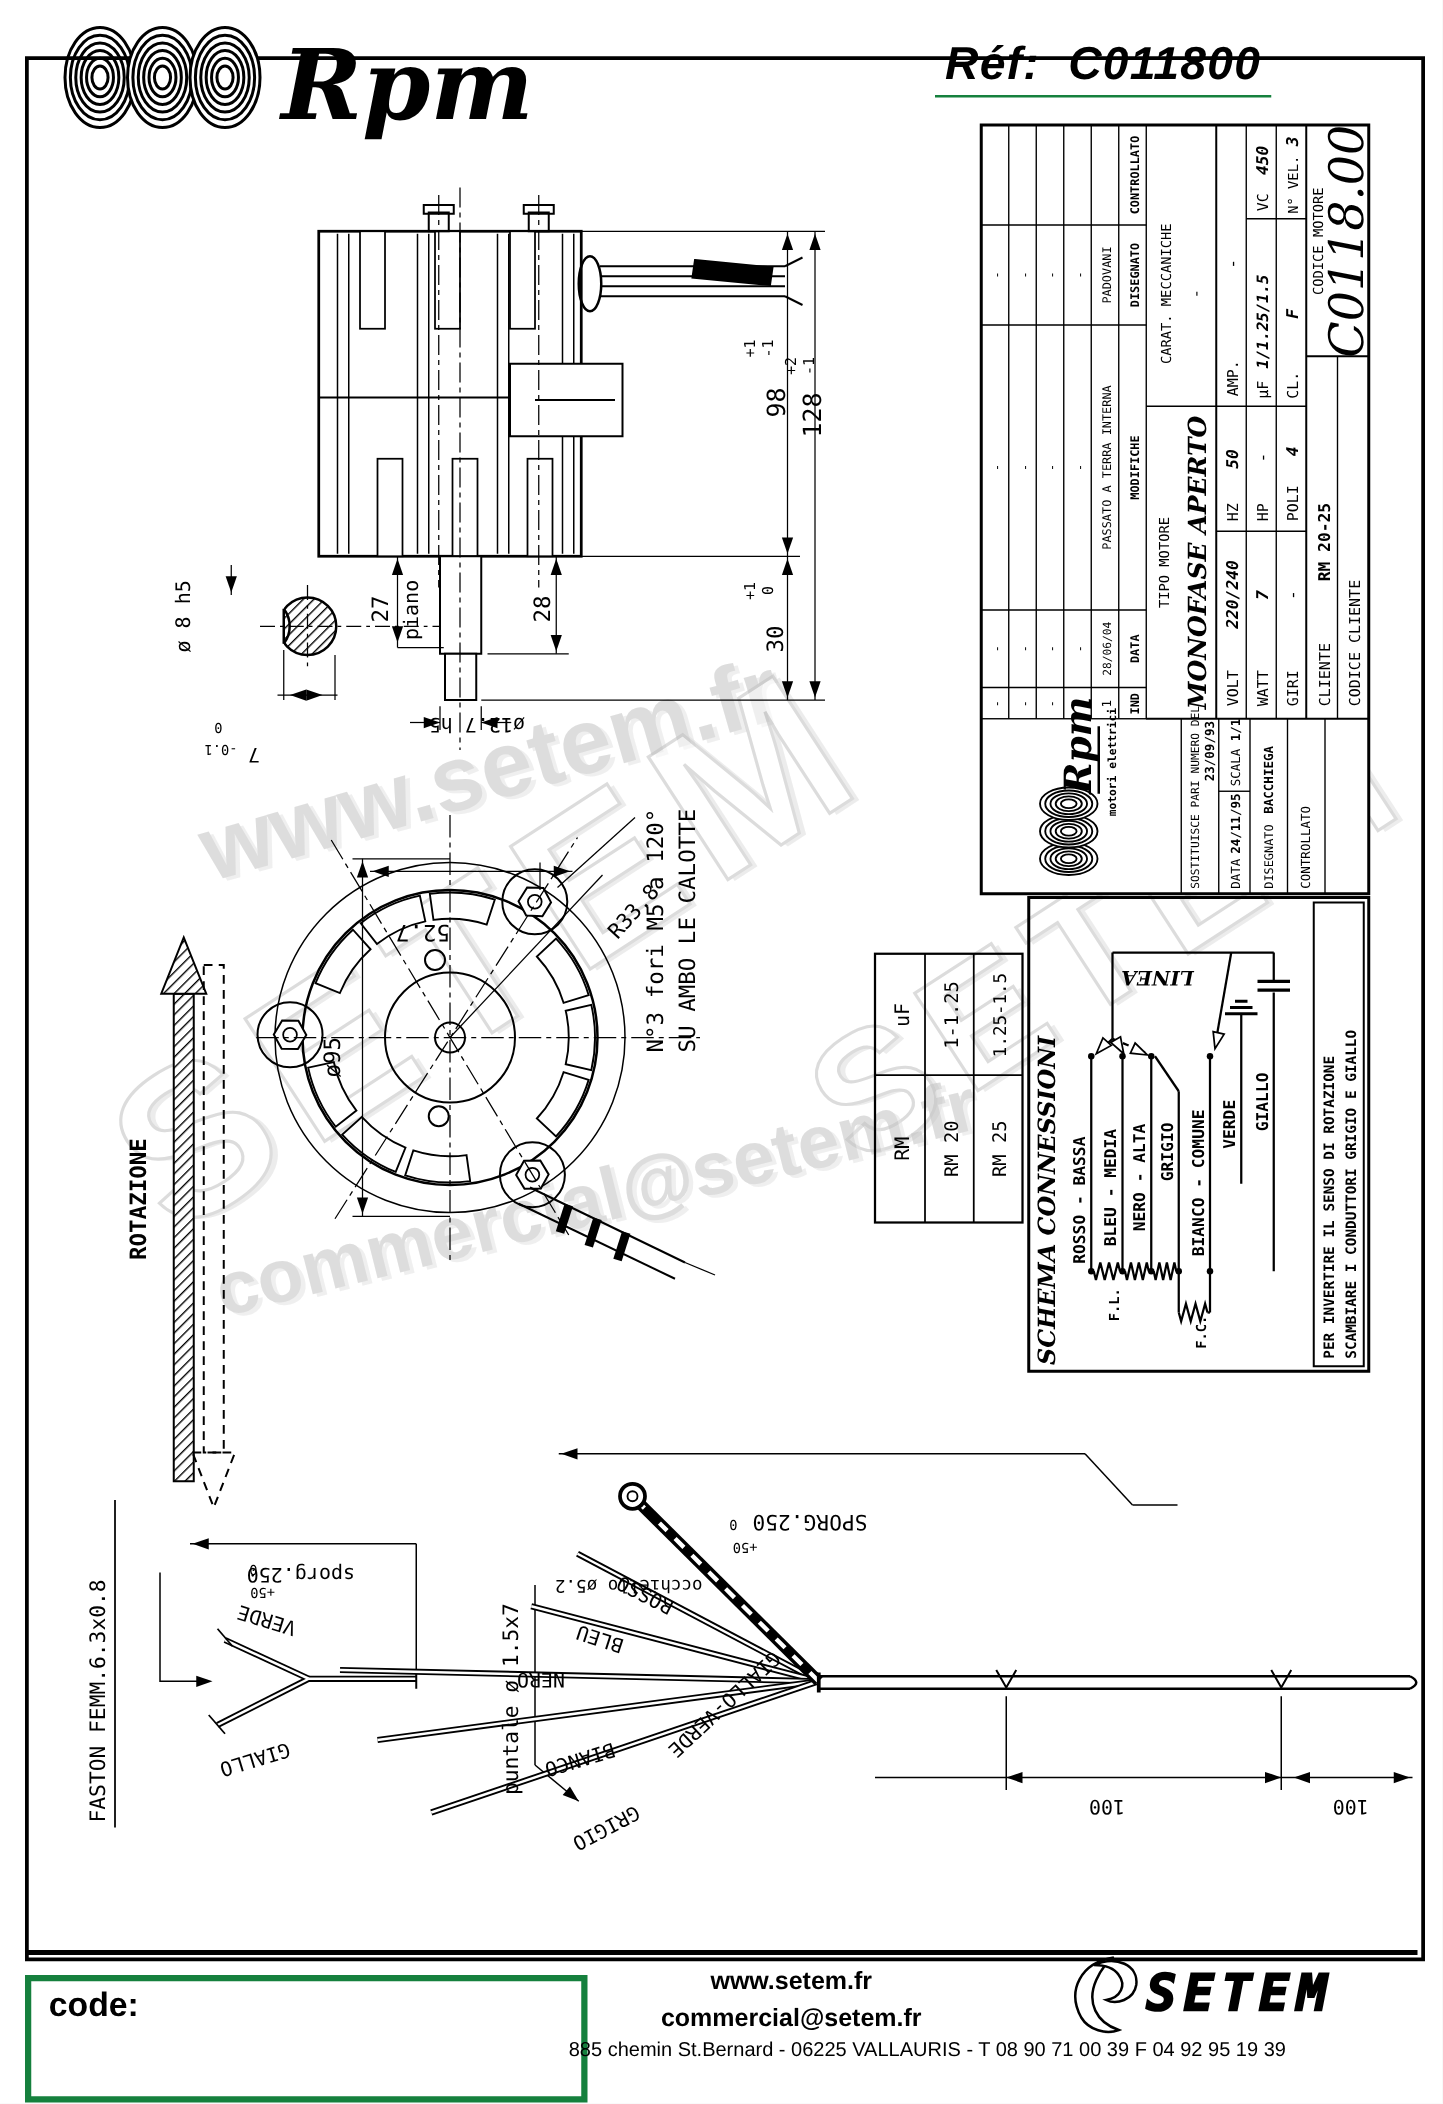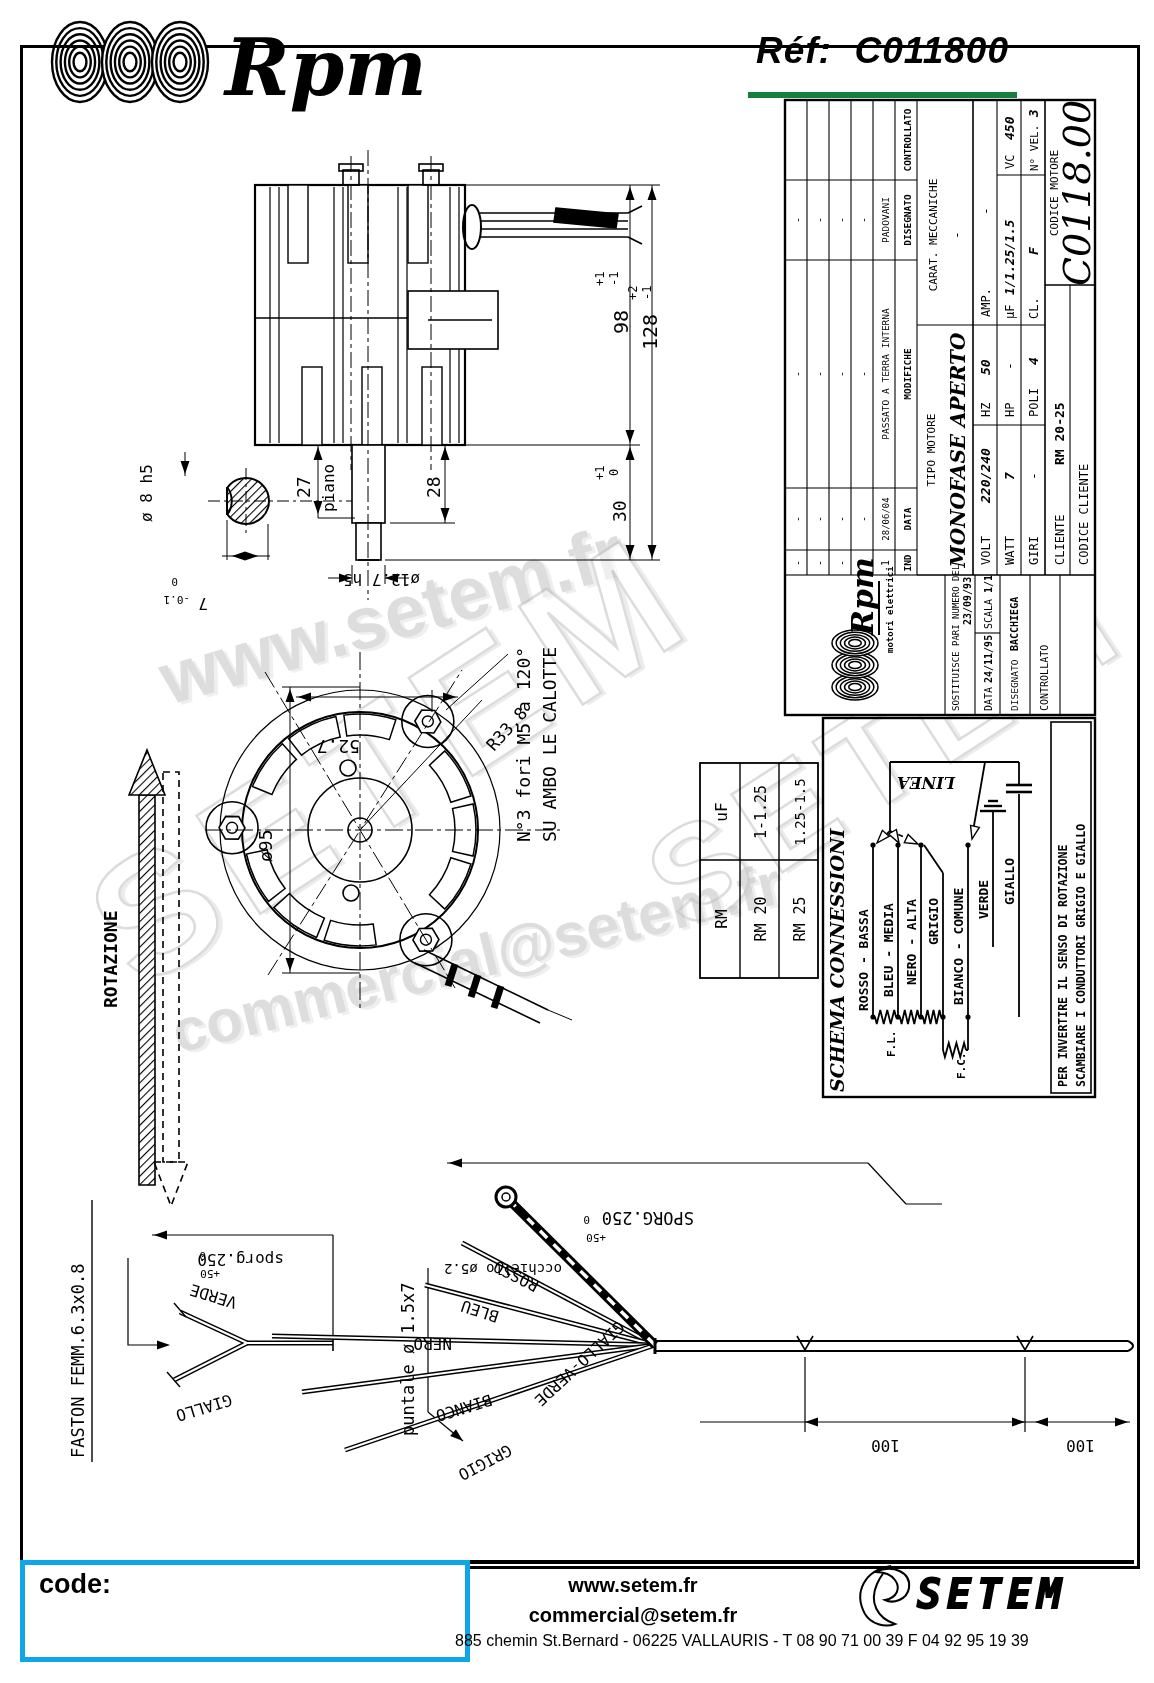--- a/index.html
+++ b/index.html
@@ -6,24 +6,24 @@
   #page{position:relative;width:1154px;height:1683px;background:#fff;overflow:hidden;
         font-family:"Liberation Sans",sans-serif;}
   #border{position:absolute;left:20px;top:45px;width:1114px;height:1518px;border:3px solid #000;z-index:2;}
   .wm{position:absolute;z-index:1;font-weight:bold;white-space:nowrap;color:#c3c3c3;opacity:.55;
       font-family:"Liberation Sans",sans-serif;text-shadow:3px 3px 0 #e3e3e3;transform-origin:left top;}
   .wm-outline{color:#ffffff;-webkit-text-stroke:2.5px #c0c0c0;text-shadow:4px 4px 0 #dedede;}
   svg{position:absolute;left:0;top:0;z-index:3;}
   text{font-family:"DejaVu Sans Mono",monospace;fill:#000;}
   .ser{font-family:"DejaVu Serif",serif;}
   #hdr-ref{position:absolute;left:748px;top:30px;z-index:4;font-style:italic;font-weight:bold;
-           font-size:37px;letter-spacing:1px;border-bottom:6px solid #15803d;padding:0 8px 20px 8px;}
+           font-size:37px;letter-spacing:1px;border-bottom:2px solid #15803d;padding:0 8px 4px 8px;}
   #footer{position:absolute;left:0;top:1560px;width:1154px;z-index:4;font-family:"Liberation Sans",sans-serif;}
   #fsep{position:absolute;left:20px;top:0;width:1114px;border-top:4px solid #000;}
-  #codebox{position:absolute;left:20px;top:0;width:440px;height:92px;border:5px solid #0ea5e9;background:#fff;}
+  #codebox{position:absolute;left:20px;top:20px;width:440px;height:92px;border:5px solid #15803d;background:#fff;}
   #codebox .lbl{font-size:27px;font-weight:bold;margin:4px 0 0 14px;}
   #codebox .val{font-size:56px;font-weight:bold;text-align:center;letter-spacing:2px;margin-top:-6px;}
   #sitebox{position:absolute;left:468px;top:10px;width:330px;text-align:center;font-weight:bold;font-size:20px;line-height:30px;}
   #addr{position:absolute;left:455px;top:72px;width:680px;font-size:16px;white-space:nowrap;}
   #setemlogo{position:absolute;left:845px;top:2px;}
 </style>
 </head>
 <body>
 
 <div id="page">

